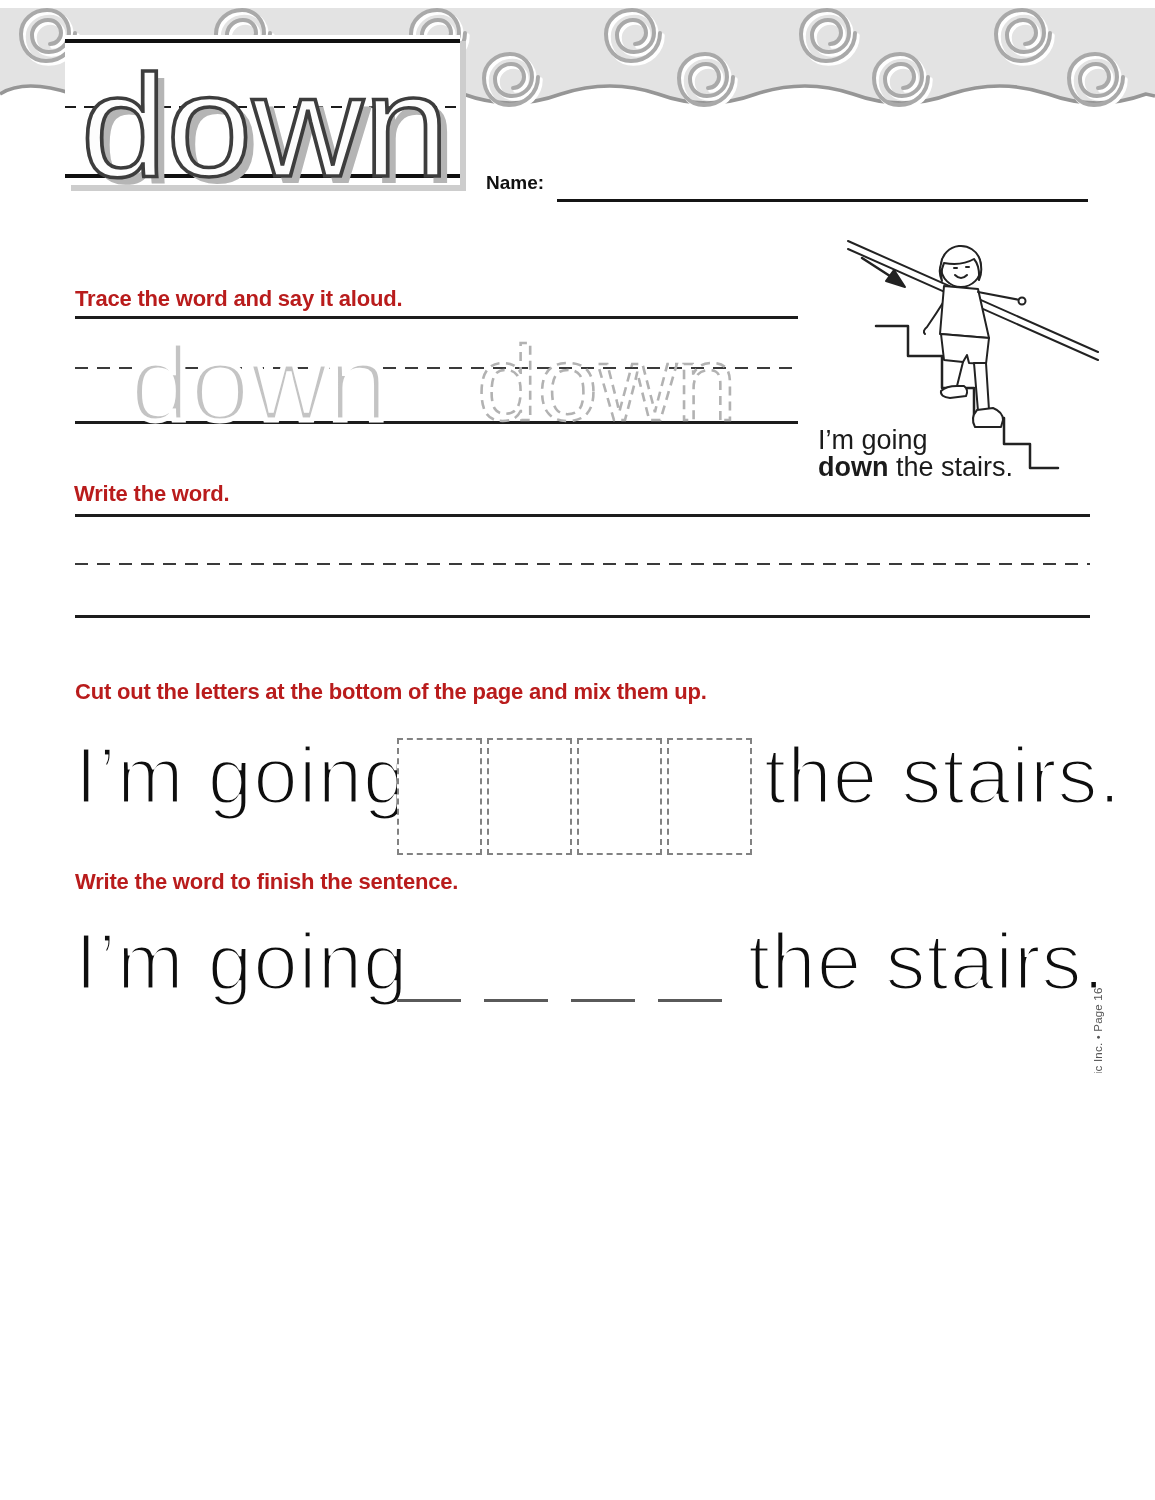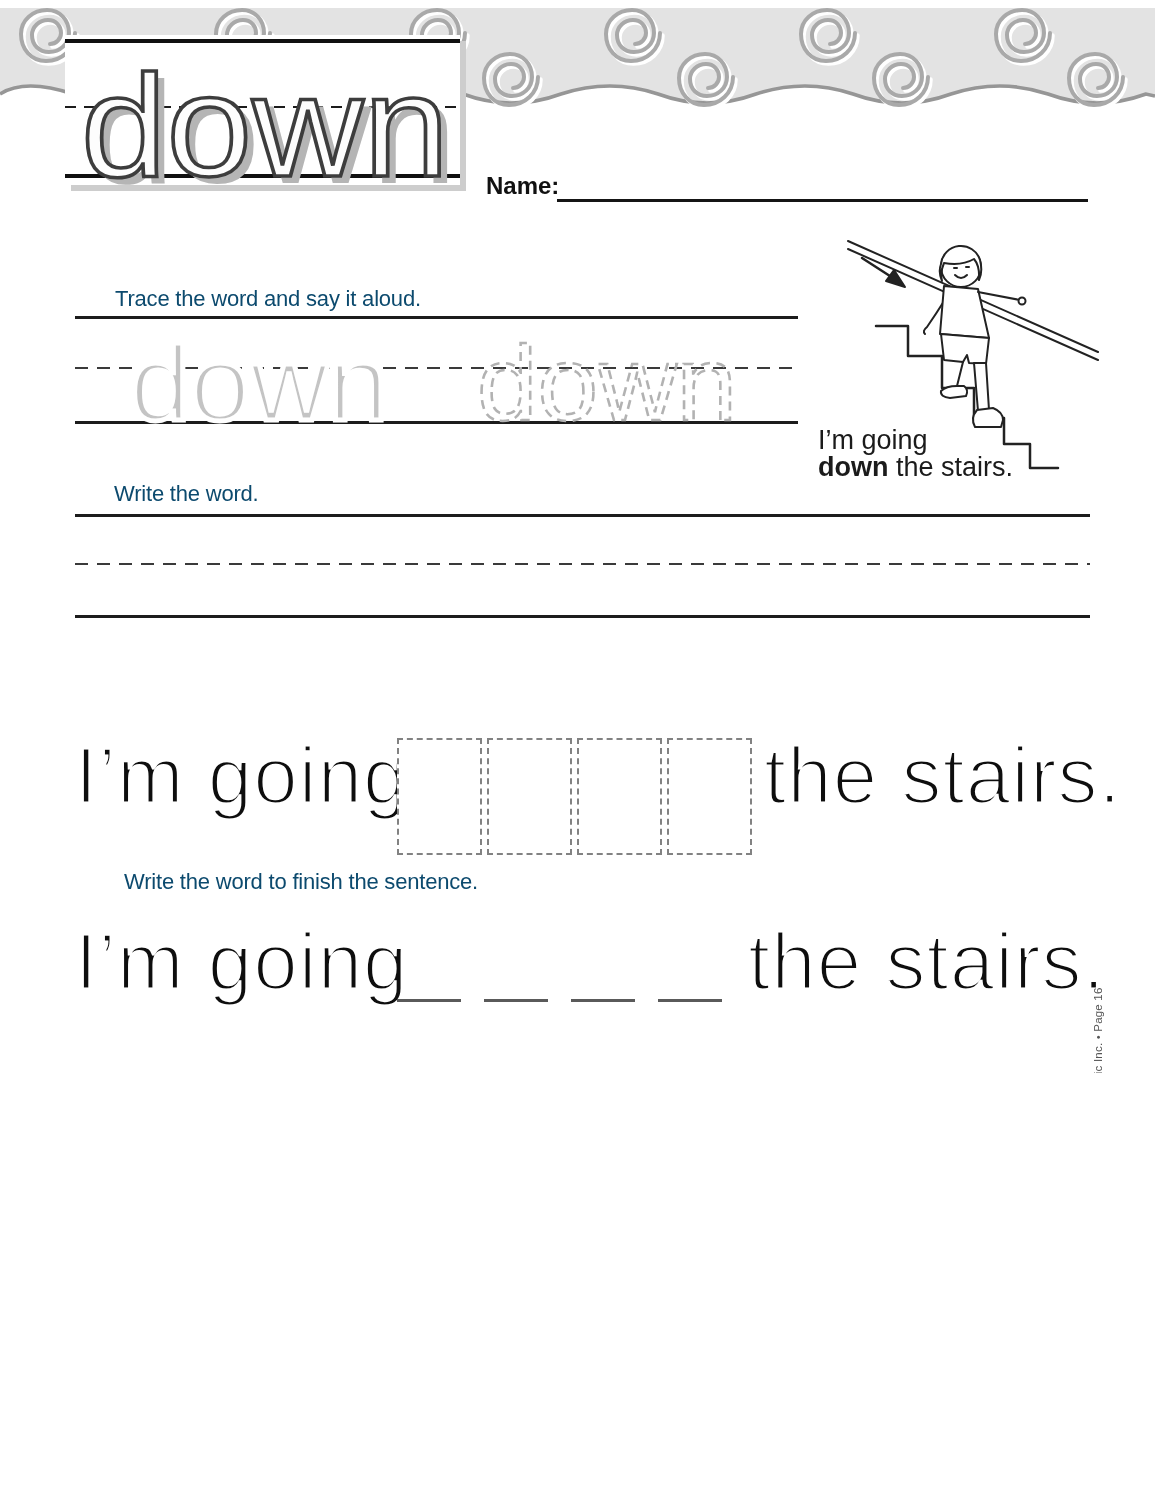--- a/index.html
+++ b/index.html
@@ -1,31 +1,31 @@
 <!DOCTYPE html>
 <html><head>
 <meta charset="utf-8">
 <style>
   html,body{margin:0;padding:0;background:#fff;}
   .page{position:relative;width:1155px;height:1073px;background:#ffffff;overflow:hidden;
         font-family:"Liberation Sans",sans-serif;color:#1a1a1a;}
   .abs{position:absolute;}
-  .heading{position:absolute;font-weight:400;font-size:22px;letter-spacing:-0.2px;color:#0c4a6e;white-space:nowrap;margin-left:40px;}
+  .heading{position:absolute;font-weight:700;font-size:22px;letter-spacing:-0.2px;color:#b91c1c;white-space:nowrap;}
   .solid-line{position:absolute;height:3px;background:#1c1c1c;}
   .dash-line{position:absolute;height:2px;
       background:repeating-linear-gradient(90deg,#3a3a3a 0 13px,transparent 13px 22px);}
   .practice{position:absolute;font-size:80px;line-height:80px;color:#0e0e0e;white-space:nowrap;
       -webkit-text-stroke:3px #ffffff;letter-spacing:1px;}
   .paste-box{position:absolute;width:85px;height:117px;box-sizing:border-box;
       border:2px dashed #828282;background:#ffffff;}
   .blank-dash{position:absolute;width:64px;height:3px;background:#5a5a5a;}
   .letter-tile{position:absolute;width:80px;height:119px;box-sizing:border-box;border:2px dashed #6e6e6e;
       background:#ffffff;display:flex;align-items:center;justify-content:center;z-index:6;}
   .letter-tile span{font-size:92px;color:#0e0e0e;-webkit-text-stroke:3px #ffffff;}
-  .name-label{position:absolute;left:486px;top:172px;font-weight:700;font-size:24px;color:#111;}
+  .name-label{position:absolute;left:486px;top:172px;font-weight:700;font-size:19px;color:#111;}
   .name-line{position:absolute;left:557px;top:199px;width:531px;height:3px;background:#151515;}
   .caption{position:absolute;left:818px;top:427px;font-size:27px;line-height:27px;color:#1b1b1b;z-index:4;white-space:nowrap;}
   .credit{position:absolute;left:1092px;top:1390px;transform:rotate(-90deg);transform-origin:0 0;
       font-size:11.5px;color:#555;white-space:nowrap;letter-spacing:0.2px;}
   .scissors{position:absolute;left:922px;top:1330px;font-size:36px;color:#a0a0a0;
       transform:rotate(135deg);z-index:7;line-height:36px;}
   .card{position:absolute;left:65px;top:35px;width:395px;height:150px;background:#ffffff;
       box-shadow:6px 6px 0 #cdcdcd;z-index:3;}
   .card .bar{position:absolute;left:0;right:0;height:4px;background:#101010;}
   .card .mid{position:absolute;left:0;right:0;top:71px;height:2px;
@@ -153,29 +153,30 @@
   <div class="caption">
     <div><span>I’m going</span></div>
     <div><b>down</b><span> the stairs.</span></div>
   </div>
 
   <div class="heading" style="left:74px;top:481px">Write the word.</div>
   <div class="solid-line" style="left:75px;top:514px;width:1015px"></div>
   <div class="dash-line" style="left:75px;top:563px;width:1015px"></div>
   <div class="solid-line" style="left:75px;top:615px;width:1015px"></div>
 
+  <div class="heading" style="left:75px;top:679px">Cut out the letters at the bottom of the page and mix them up.</div>
 
   <div class="practice" style="left:75px;top:736px">I’m going</div>
   <div class="paste-box" style="left:397px;top:738px"></div>
   <div class="paste-box" style="left:487px;top:738px"></div>
   <div class="paste-box" style="left:577px;top:738px"></div>
   <div class="paste-box" style="left:667px;top:738px"></div>
   <div class="practice" style="left:764px;top:736px">the stairs.</div>
 
-  <div class="heading" style="left:84px;top:869px">Write the word to finish the sentence.</div>
+  <div class="heading" style="left:75px;top:869px">Write the word to finish the sentence.</div>
   <div class="practice" style="left:75px;top:922px">I’m going</div>
   <div class="blank-dash" style="left:397px;top:999px"></div>
   <div class="blank-dash" style="left:484px;top:999px"></div>
   <div class="blank-dash" style="left:571px;top:999px"></div>
   <div class="blank-dash" style="left:658px;top:999px"></div>
   <div class="practice" style="left:748px;top:922px">the stairs.</div>
 
   <div class="solid-line" style="left:75px;top:1079px;width:1015px"></div>
   <div class="dash-line" style="left:75px;top:1130px;width:1015px"></div>
   <div class="solid-line" style="left:75px;top:1181px;width:1015px"></div>

